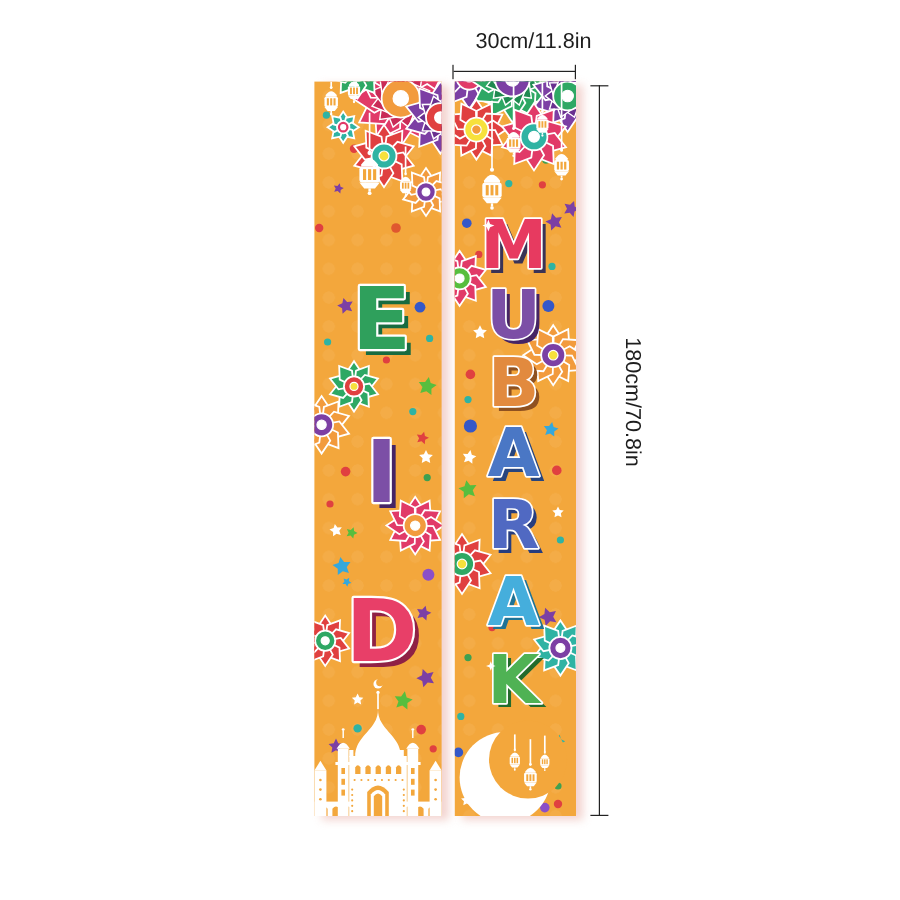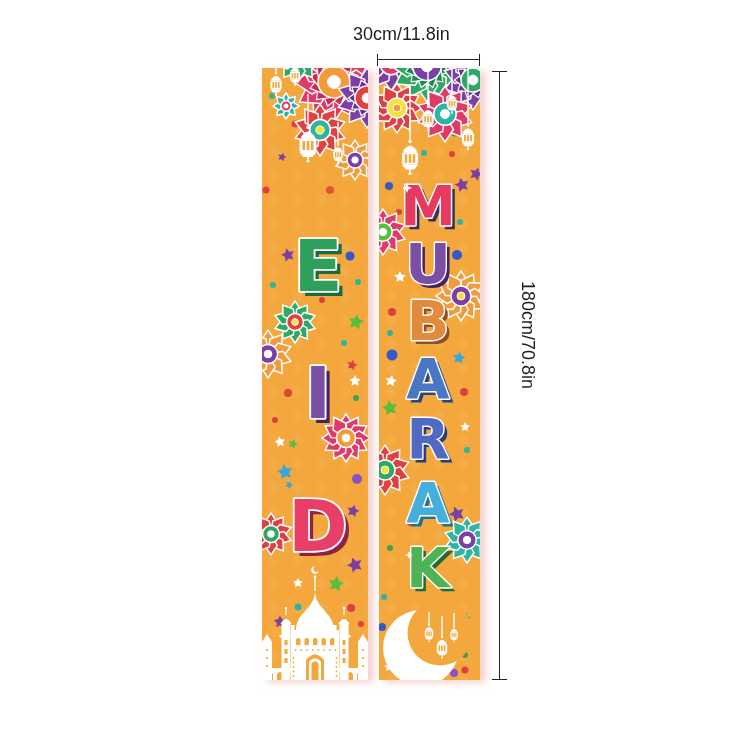--- a/index.html
+++ b/index.html
@@ -13,22 +13,22 @@
     position:absolute;top:68px;height:612px;
     background-color:#F3A73C;
     background-image:radial-gradient(circle at 50% 50%, rgba(255,255,255,0.06) 0 29%, transparent 31%);
     background-size:24px 24px;
     box-shadow:6px 3px 7px rgba(228,160,150,0.45);
   }
   #banner-left{left:262px;width:106px;}
   #banner-right{left:379px;width:101px;}
   .banner svg{display:block;width:100%;height:100%;overflow:hidden;}
   .dim-top-label{
-    position:absolute;left:353px;top:24px;width:152px;
-    text-align:left;font-size:18px;color:#1e1e1e;
+    position:absolute;left:341px;top:24px;width:152px;
+    text-align:right;font-size:18px;color:#1e1e1e;
   }
   .dim-top-line{position:absolute;left:378px;top:59px;width:102px;height:0;border-top:1.6px solid #222;}
   .dim-tick-v{position:absolute;width:0;height:12px;border-left:1.6px solid #222;top:54px;}
   .dim-right-line{position:absolute;left:499px;top:71px;height:609px;width:0;border-left:1.6px solid #222;}
   .dim-tick-h{position:absolute;left:492px;width:15px;height:0;border-top:1.6px solid #222;}
   .dim-right-label{
     position:absolute;left:517px;top:281px;
     writing-mode:vertical-rl;text-orientation:mixed;
     font-size:18px;color:#1e1e1e;white-space:nowrap;
   }

